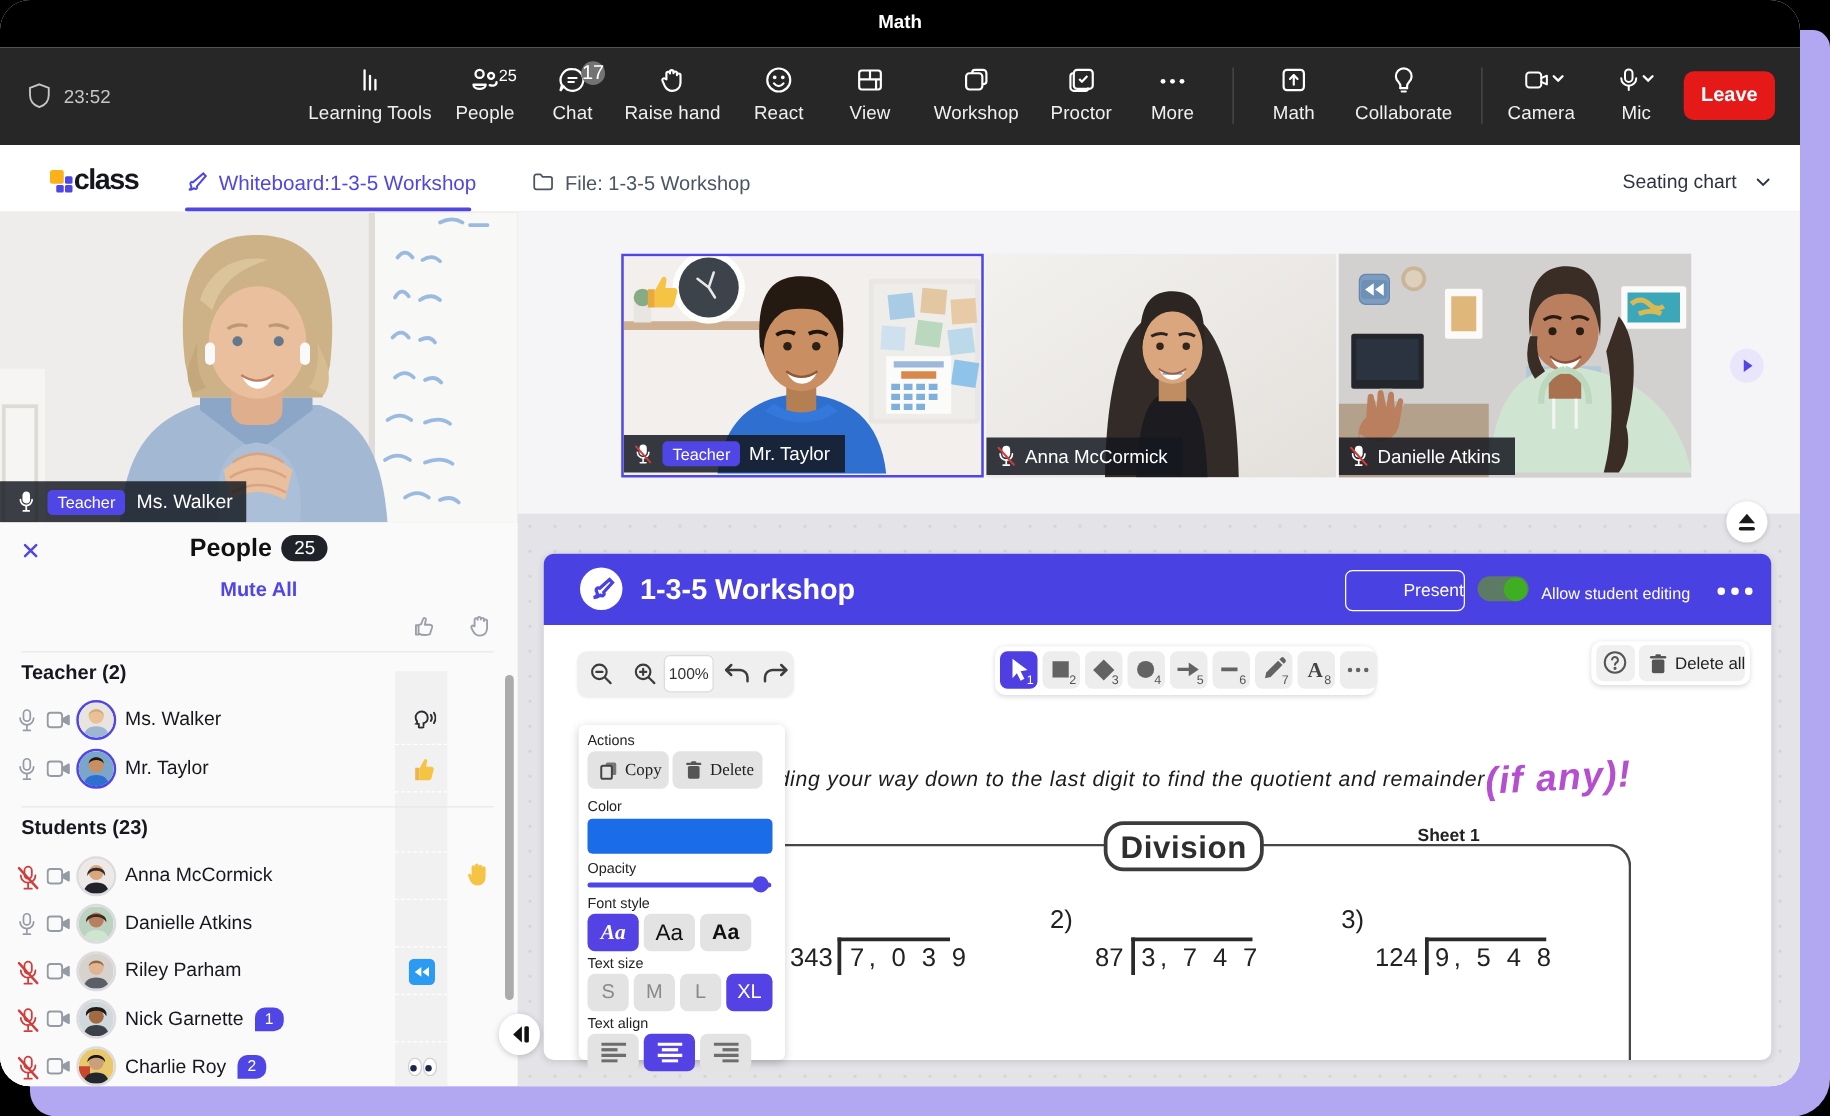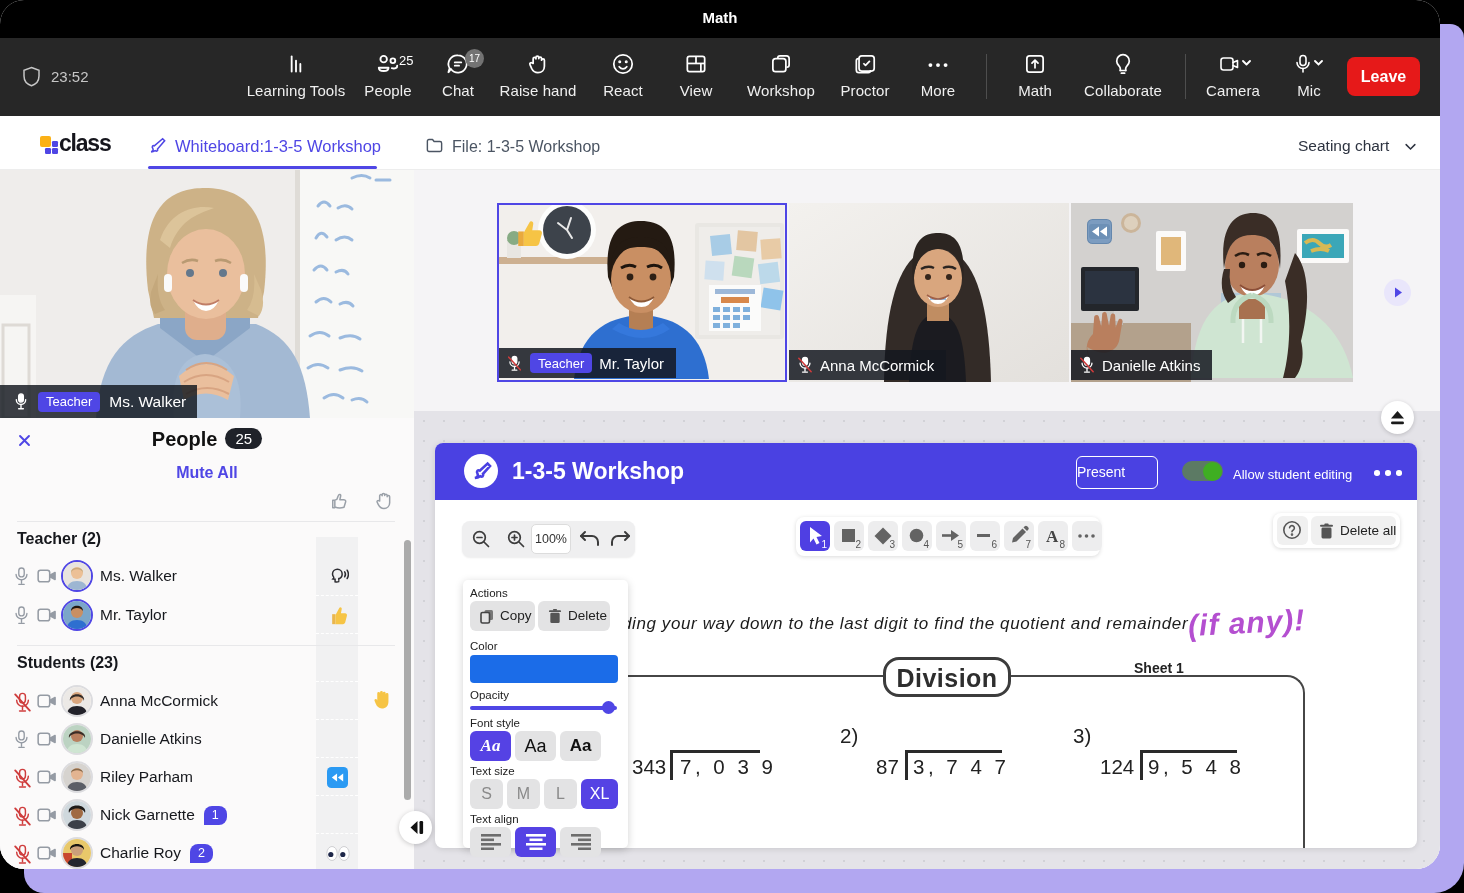--- a/index.html
+++ b/index.html
@@ -93,22 +93,22 @@
   #ejectbtn { position:absolute; left:1381px; top:231px; width:33px; height:33px; border-radius:50%;
     background:#fff; box-shadow:0 1px 4px rgba(0,0,0,0.18); }
 
   
   #wb { position:absolute; left:435px; top:273px; width:982px; height:405px; border-radius:8px;
     background:#fff; box-shadow:0 1px 6px rgba(0,0,0,0.12); }
   #wbhead { position:absolute; left:0; top:0; width:982px; height:57px; background:#4a41e2;
     border-radius:8px 8px 0 0; }
   #wbtitle { position:absolute; left:77px; top:15px; color:#fff; font-size:23px; font-weight:600; }
   #wbicon { position:absolute; left:29px; top:11px; width:34px; height:34px; border-radius:50%; background:#fff; }
-  #present { position:absolute; left:641px; top:13px; width:82px; height:33px; border:1.5px solid #fff;
-    border-radius:6px; color:#fff; font-size:14px; text-align:left; line-height:30px; }
+  #present { position:absolute; left:641px; top:13px; width:96px; height:33px; border:1.5px solid #fff;
+    border-radius:6px; color:#fff; font-size:14px; text-align:right; line-height:30px; }
   #toggle { position:absolute; left:747px; top:18px; width:41px; height:20px; background:#5c7a64;
     border-radius:10px; }
   #toggle .knob { position:absolute; right:1px; top:0.5px; width:19px; height:19px; border-radius:50%; background:#3fae22; }
   #allowlbl { position:absolute; left:798px; top:24px; color:#fff; font-size:13px; }
   #wbdots { position:absolute; left:939px; top:27px; display:flex; gap:5.5px; }
   #wbdots i { display:block; width:5.5px; height:5.5px; background:#fff; border-radius:50%; }
 
   
   .zoomgroup { position:absolute; left:27px; top:78px; width:173px; height:36px; background:#efeff0;
     border-radius:8px; box-shadow:0 1px 2px rgba(0,0,0,0.08); }
@@ -125,21 +125,21 @@
   .helpbtn { position:absolute; left:4px; top:3px; width:31px; height:29px; background:#f0f0f0; border-radius:6px; }
   .delbtn { position:absolute; left:38px; top:3px; width:85px; height:29px; background:#f0f0f0; border-radius:6px;
     color:#222; font-size:13.5px; white-space:nowrap; }
   .delbtn span { position:absolute; left:29px; top:7px; }
 
   
   #props { position:absolute; left:28px; top:137px; width:165px; height:268px; background:#fff;
     border-radius:5px; box-shadow:0 2px 8px rgba(0,0,0,0.18); }
   #props .plbl { position:absolute; left:7px; font-size:11.5px; color:#222; }
   .pbtn { position:absolute; height:30px; background:#e3e3e4; border-radius:6px; color:#222;
-    font-size:13.5px; }
+    font-size:13.5px;font-family:Liberation Serif, serif; }
   .sizebtn { position:absolute; height:30px; background:#e3e3e4; border-radius:6px; color:#8a8a8a;
     font-size:16px; text-align:center; line-height:30px; }
   .sizebtn.active { background:#5542e4; color:#fff; }
   #swatch { position:absolute; left:7px; top:75px; width:148px; height:28px; background:#1b6ce8; border-radius:4px; }
   #slider { position:absolute; left:7px; top:126px; width:147px; height:4px; background:#4f46e5; border-radius:2px; }
   #slider .knob { position:absolute; right:2px; top:-5px; width:13px; height:13px; border-radius:50%; background:#4f46e5; }
 
   
   .hw { position:absolute; color:#1c1c1c; font-style:italic; font-size:17px; white-space:nowrap; letter-spacing:0.6px; }
   .hwm { position:absolute; color:#b44fd0; font-style:italic; font-size:30px; font-weight:600; white-space:nowrap; letter-spacing:1px; transform:rotate(-3deg); }
@@ -185,21 +185,21 @@
         <span class="lbl">People</span>
         <span style="position:absolute; left:66px; top:2px; color:#fff; font-size:13px;">25</span>
       </div>
       <div class="titem" style="left:403px">
         <svg width="26" height="26" viewBox="0 0 24 24" fill="none" stroke="#fff" stroke-width="1.6" stroke-linecap="round">
             <path d="M12 4 a8 8 0 1 1 -6.5 12.7 L3 20 l1.2-4.2 A8 8 0 0 1 12 4 Z"></path>
             <path d="M9 10.5 h6"></path>
             <path d="M9 13.5 h4"></path>
           </svg>
         <span class="lbl">Chat</span>
-        <span style="position:absolute; left:62px; top:-2px; width:19px; height:19px; background:#737373; border-radius:50%; color:#fff; font-size:10px; line-height:19px; text-align:center;">17</span>
+        <span style="position:absolute; left:62px; top:-2px; width:19px; height:19px; background:#737373; border-radius:50%; color:#fff; font-size:16px; line-height:19px; text-align:center;">17</span>
       </div>
       <div class="titem" style="left:483px">
         <svg width="26" height="26" viewBox="0 0 24 24" fill="none" stroke="#fff" stroke-width="1.6" stroke-linecap="round" stroke-linejoin="round">
             <path d="M7.5 11.5 V7.2 a1.3 1.3 0 0 1 2.6 0 V6 a1.3 1.3 0 0 1 2.6 0 v1 a1.3 1.3 0 0 1 2.6 0 v1.5 a1.3 1.3 0 0 1 2.6 0 V14 c0 3.5-2.4 6-6 6 -3 0-4.6-1.5-5.8-4L4.6 12.6 c-.6-1.2.8-2.4 1.9-1.6 Z"></path>
           </svg>
         <span class="lbl">Raise hand</span>
       </div>
       <div class="titem" style="left:568px">
         <svg width="26" height="26" viewBox="0 0 24 24" fill="none" stroke="#fff" stroke-width="1.6" stroke-linecap="round">
             <circle cx="12" cy="12" r="8.5"></circle>

